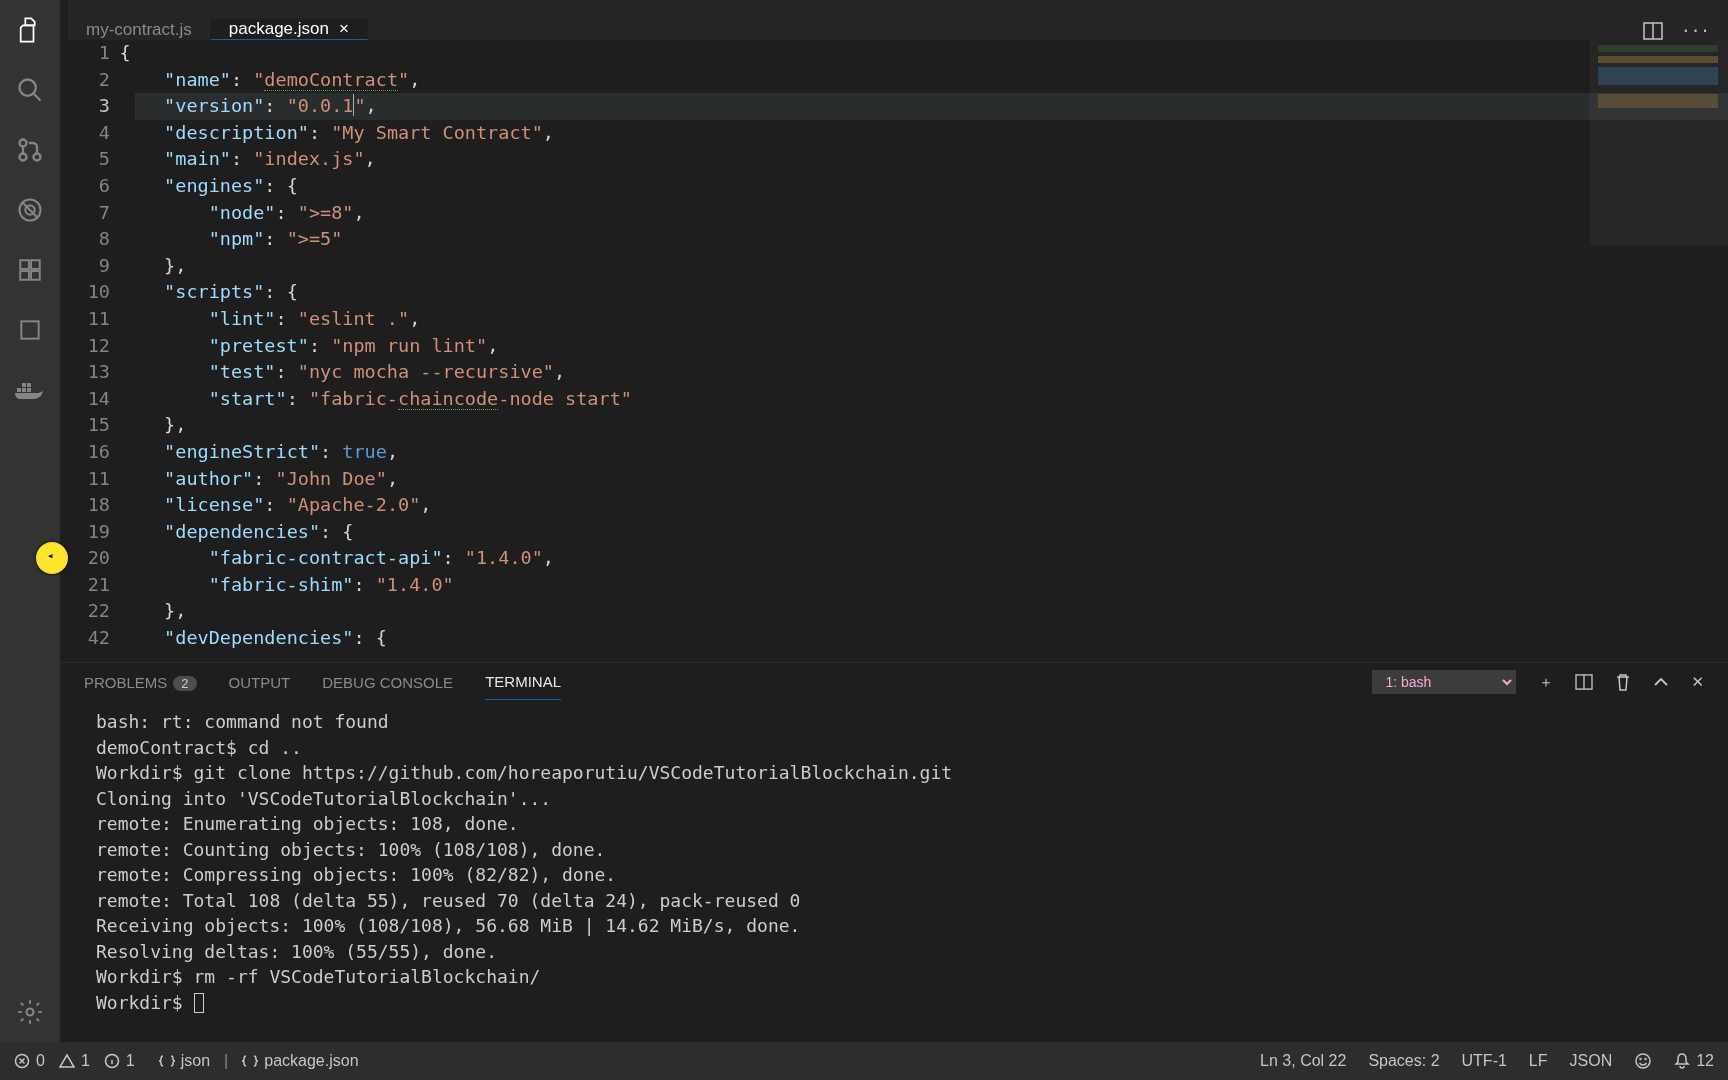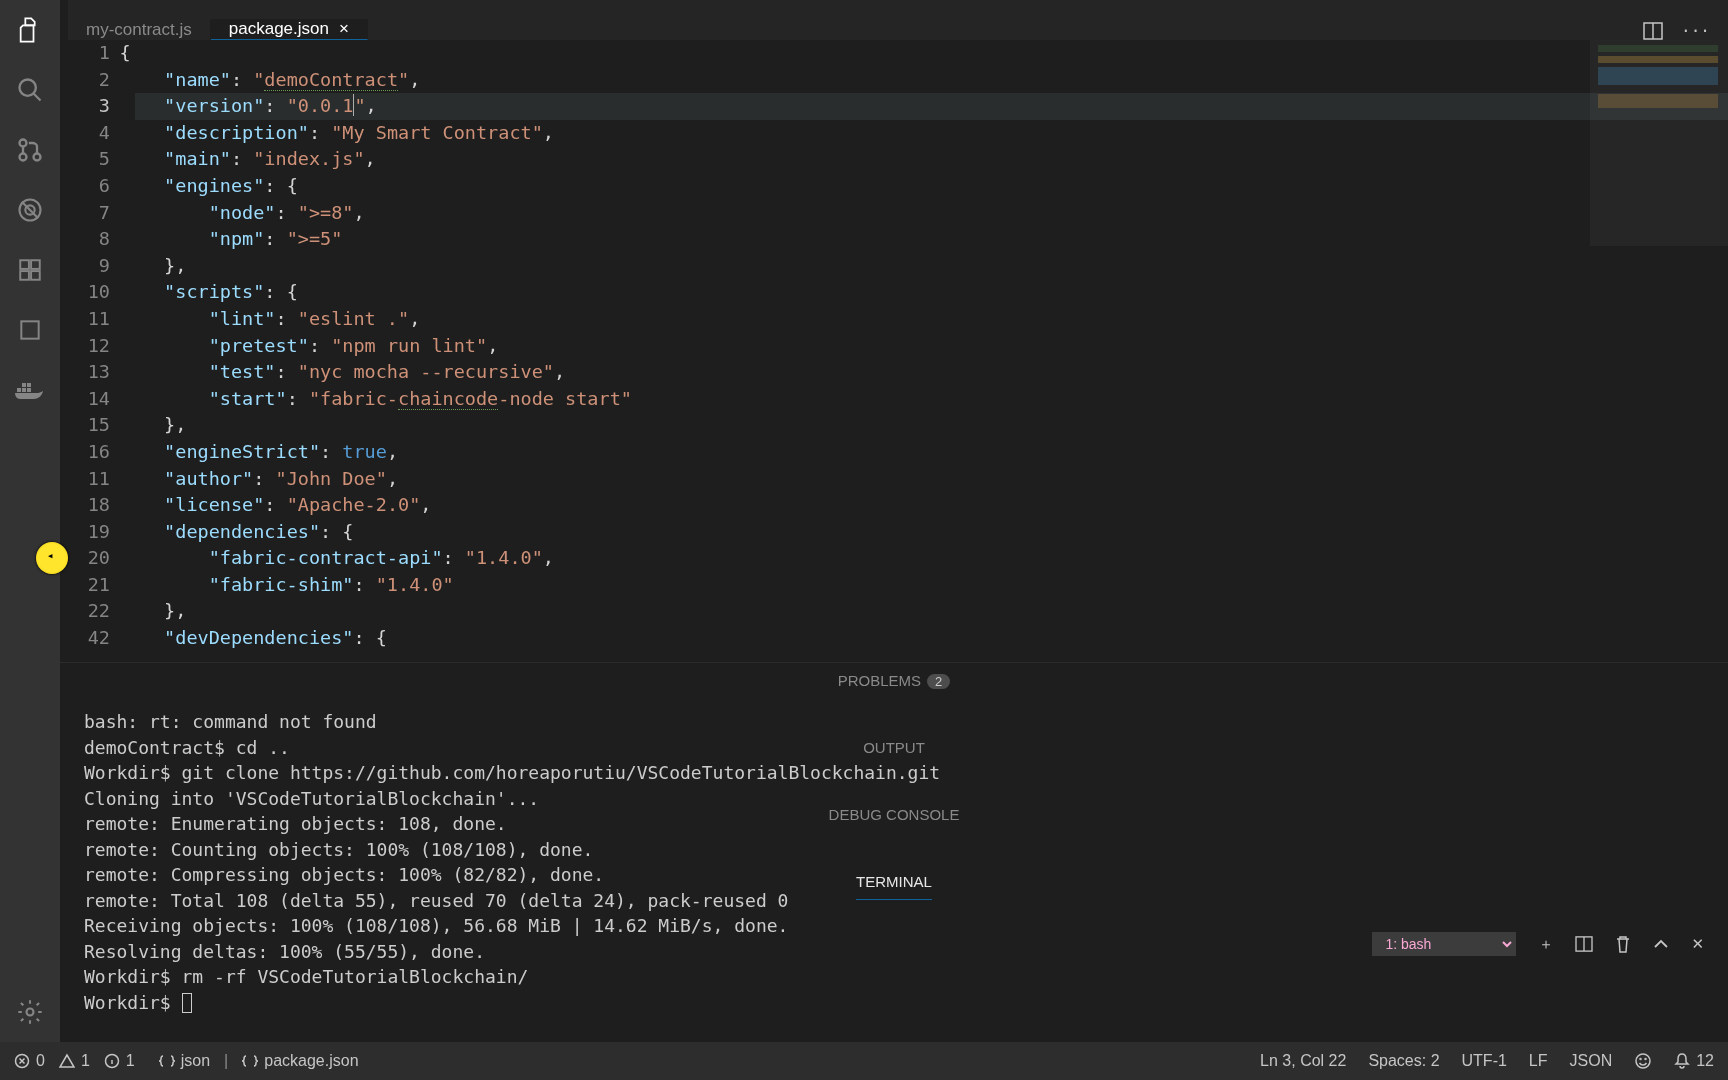--- a/index.html
+++ b/index.html
@@ -34,27 +34,27 @@
 .underline { border-bottom:1px dotted #6a9955; }
 
 
 .minimap { position:absolute; right:10px; top:5px; width:120px; height:90px;
   background:linear-gradient(#3a5a3a 0 8%, transparent 8% 12%, #9a7a3a 12% 20%, transparent 20% 25%, #3a6a8a 25% 45%, transparent 45% 55%, #8a6a3a 55% 70%, transparent 70% 100%);
   opacity:.45; }
 .mini-view { position:absolute; right:0; top:0; width:138px; height:206px; background:rgba(255,255,255,0.04); }
 
 
 .panel { position:absolute; left:60px; right:0; bottom:38px; top:662px; background:#1e1e1e; border-top:1px solid #2b2b2b; }
-.panel-tabs { height:38px; display:flex; align-items:center; padding:0 24px; font-family:-apple-system,"Segoe UI",sans-serif; font-size:15px; color:#8a8a8a; gap:32px;flex-direction:column; }
+.panel-tabs { height:38px; display:flex; align-items:center; padding:0 24px; font-family:-apple-system,"Segoe UI",sans-serif; font-size:15px; color:#8a8a8a; gap:32px; }
 .panel-tabs .pt { cursor:pointer; padding:9px 0; }
 .panel-tabs .pt.active { color:#e7e7e7; border-bottom:1px solid #0e639c; }
 .panel-tabs .badge { background:#4d4d4d; color:#ccc; border-radius:10px; padding:0 8px; font-size:13px; margin-left:6px; }
 .panel-tabs .right { margin-left:auto; display:flex; align-items:center; gap:22px; color:#c5c5c5; }
 .panel-tabs select { background:#3c3c3c; color:#f9a8d4; border:1px solid #3c3c3c; font-size:14px; padding:2px 68px 2px 8px; }
-.term { padding:8px 24px 0 24px; font-size:18px; line-height:25.5px; white-space:pre; color:#cccccc; }
+.term { padding:8px 24px 0 36px; font-size:18px; line-height:25.5px; white-space:pre; color:#cccccc; }
 .term-cursor { display:inline-block; width:10px; height:20px; border:1px solid #cccccc; vertical-align:text-bottom; }
 
 
 .status { position:absolute; left:0; right:0; bottom:0; height:38px; background:#2d2d2d; display:flex; align-items:center; padding:0 14px; font-family:-apple-system,"Segoe UI",sans-serif; font-size:16px; color:#c5c5c5; gap:14px; }
 .status .chunk { display:flex; align-items:center; gap:6px; }
 .status .right { margin-left:auto; display:flex; align-items:center; gap:22px; }
 
 
 .pointer-spot { position:absolute; left:36px; top:542px; width:32px; height:32px; border-radius:50%; background:radial-gradient(circle,#ffe52c 0 60%, #e0c400 100%); box-shadow:0 0 3px #000; }
 .pointer-spot::after{ content:"◂"; color:#000; font-size:11px; position:absolute; left:11px; top:7px;}

